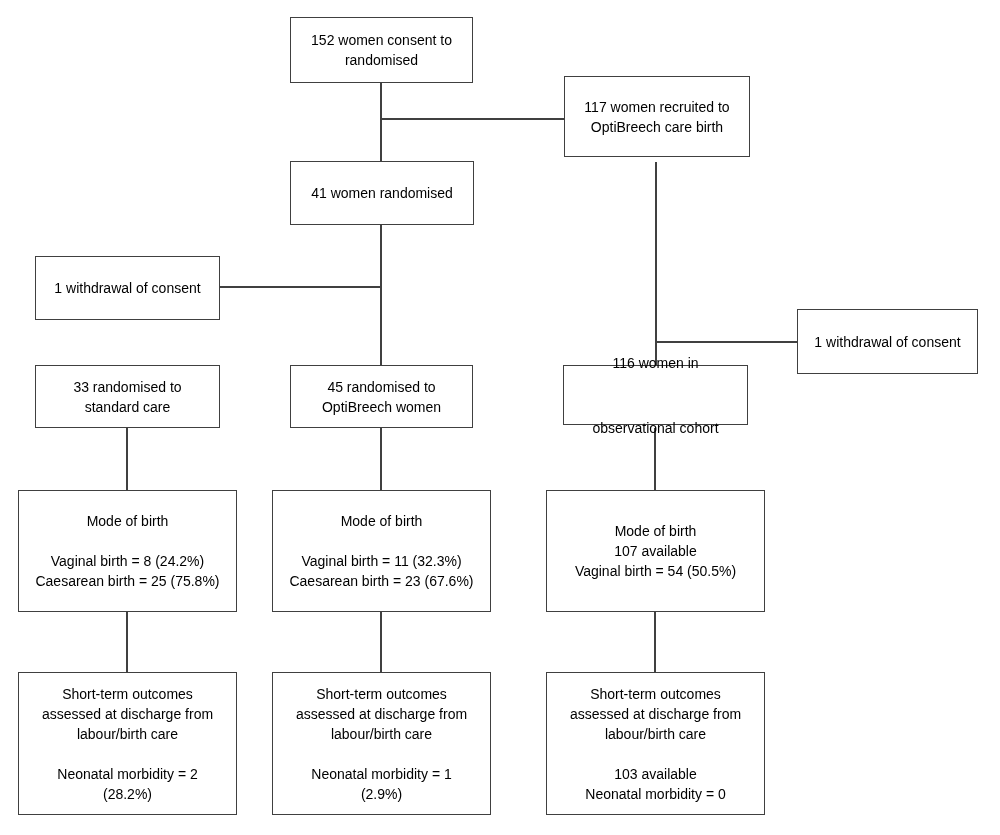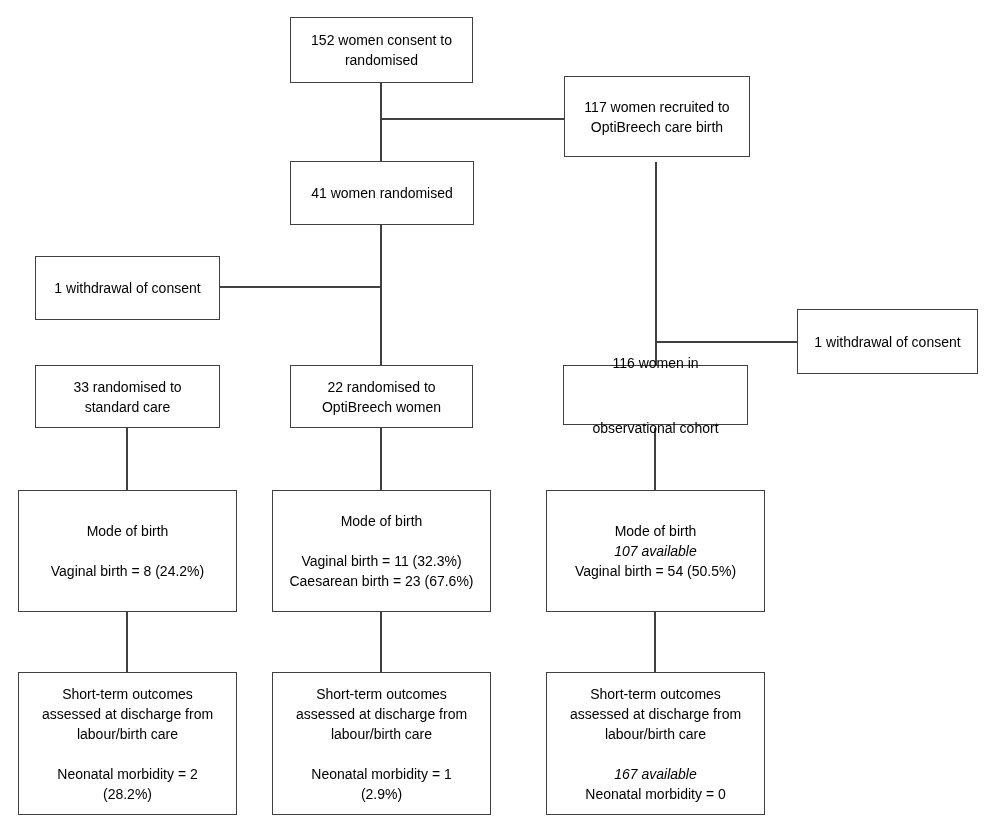--- a/index.html
+++ b/index.html
@@ -28,21 +28,21 @@
     align-items: center;
     text-align: center;
     line-height: 20px;
     padding: 0 4px;
   }
   .box .line {
     min-height: 20px;
     white-space: nowrap;
   }
   .b { font-weight: normal; text-align: right; }
-  .i { font-style: italic; }
+  .i { }
   .conn {
     position: absolute;
     background: #404040;
   }
   .conn.v { width: 1.5px; }
   .conn.h { height: 1.5px; }
 </style>
 </head>
 <body>
 
@@ -76,31 +76,32 @@
       <div class="line"><span>1 withdrawal of consent</span></div>
     </div>
   <div class="box" style="left: 797px; top: 309px; width: 181px; height: 65px; border-color: rgb(64, 64, 64); background: rgb(255, 255, 255);">
       <div class="line"><span>1 withdrawal of consent</span></div>
     </div>
   <div class="box" style="left: 35px; top: 365px; width: 185px; height: 63px; border-color: rgb(64, 64, 64); background: rgb(255, 255, 255);">
       <div class="line"><span class="b">33 randomised</span><span> to</span></div>
       <div class="line"><span>standard care</span></div>
     </div>
   <div class="box" style="left: 290px; top: 365px; width: 183px; height: 63px; border-color: rgb(64, 64, 64); background: rgb(255, 255, 255);">
-      <div class="line"><span class="b">22 randomised</span><span> to</span></div>
+      <div class="line"><span class="b">45 randomised</span><span> to</span></div>
       <div class="line"><span>OptiBreech women</span></div>
     </div>
   <div class="box" style="left: 563px; top: 365px; width: 185px; height: 60px; border-color: rgb(64, 64, 64); background: rgb(255, 255, 255); gap: 45px;">
       <div class="line"><span class="b">116 women</span><span> in</span></div>
       <div class="line"><span>observational cohort</span></div>
     </div>
   <div class="box" style="left: 18px; top: 490px; width: 219px; height: 122px; border-color: rgb(64, 64, 64); background: rgb(255, 255, 255);">
       <div class="line"><span class="b">Mode of birth</span></div>
       <div class="line">&nbsp;</div>
       <div class="line"><span>Vaginal birth = 8 (24.2%)</span></div>
+      <div class="line"><span>Caesarean birth = 25 (75.8%)</span></div>
     </div>
   <div class="box" style="left: 272px; top: 490px; width: 219px; height: 122px; border-color: rgb(64, 64, 64); background: rgb(255, 255, 255);">
       <div class="line"><span class="b">Mode of birth</span></div>
       <div class="line">&nbsp;</div>
       <div class="line"><span>Vaginal birth = 11 (32.3%)</span></div>
       <div class="line"><span>Caesarean birth = 23 (67.6%)</span></div>
     </div>
   <div class="box" style="left: 546px; top: 490px; width: 219px; height: 122px; border-color: rgb(64, 64, 64); background: rgb(255, 255, 255);">
       <div class="line"><span class="b">Mode of birth</span></div>
       <div class="line"><span class="i">107 available</span></div>
@@ -120,17 +121,17 @@
       <div class="line"><span class="b">labour/birth care</span></div>
       <div class="line">&nbsp;</div>
       <div class="line"><span>Neonatal morbidity = 1</span></div>
       <div class="line"><span>(2.9%)</span></div>
     </div>
   <div class="box" style="left: 546px; top: 672px; width: 219px; height: 143px; border-color: rgb(64, 64, 64); background: rgb(255, 255, 255);">
       <div class="line"><span class="b">Short-term outcomes</span></div>
       <div class="line"><span class="b">assessed at discharge from</span></div>
       <div class="line"><span class="b">labour/birth care</span></div>
       <div class="line">&nbsp;</div>
-      <div class="line"><span class="i">167 available</span></div>
+      <div class="line"><span class="i">103 available</span></div>
       <div class="line"><span>Neonatal morbidity = 0</span></div>
     </div>
 
 </div>
 
 </body></html>

